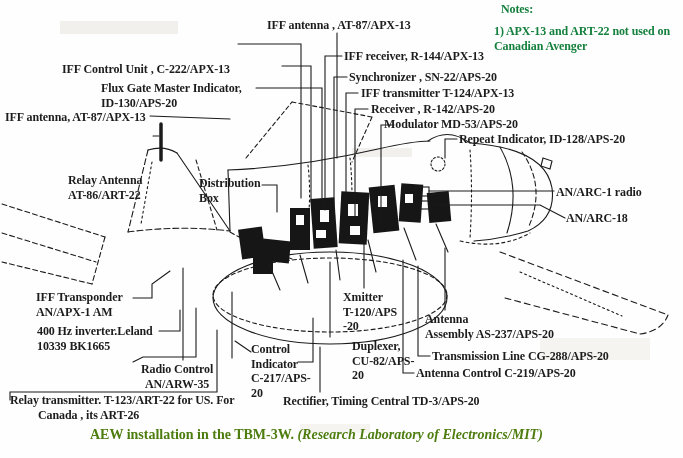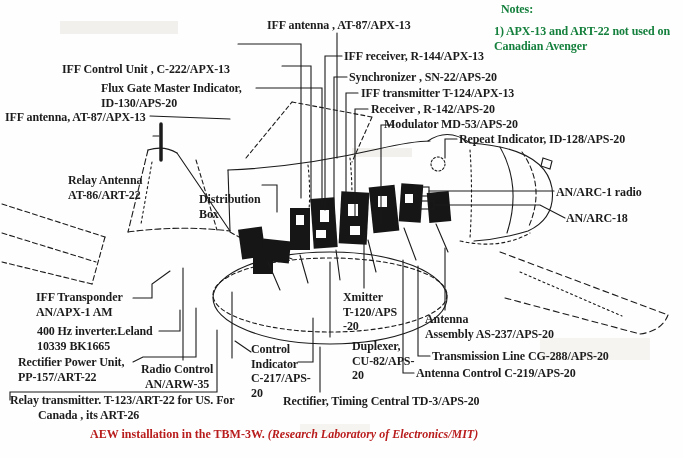--- a/index.html
+++ b/index.html
@@ -16,21 +16,21 @@
   .red{color:#15803d;}
   .ctr{text-align:center;}
   .hang{padding-left:28px;text-indent:-28px;}
   
   #lb-iff-antenna-top{left:267px;top:18px;}
   #lb-iff-control-unit{left:62px;top:38px;margin-top:24px;}
   #lb-control-meter-box{left:110px;top:59px;}
   #lb-flux-gate{left:101px;top:81px;}
   #lb-iff-antenna-left{left:5px;top:110px;}
   #lb-relay-antenna{left:68px;top:129px;margin-top:44px;}
-  #lb-distribution-box{left:199px;top:176px;margin-top:16px;}
+  #lb-distribution-box{left:199px;top:176px;}
   #lb-notes-title{left:501px;top:2px;}
   #lb-notes-body{left:494px;top:24px;}
   #lb-iff-receiver{left:344px;top:49px;}
   #lb-synchronizer{left:349px;top:70px;}
   #lb-iff-transmitter{left:361px;top:86px;}
   #lb-receiver{left:371px;top:102px;}
   #lb-modulator{left:384px;top:117px;}
   #lb-repeat-indicator{left:459px;top:132px;}
   #lb-an-arc1{left:556px;top:185px;text-align:center;}
   #lb-an-arc18{left:566px;top:211px;}
@@ -41,21 +41,21 @@
   #lb-relay-transmitter{left:10px;top:393px;width:250px;}
   #lb-control-indicator{left:251px;top:342px;}
   #lb-xmitter{left:343px;top:290px;}
   #lb-duplexer{left:329px;top:339px;margin-left:23px;}
   #lb-rectifier-timing{left:283px;top:394px;}
   #lb-antenna-assembly{left:425px;top:312px;}
   #lb-transmission-line{left:432px;top:349px;}
   #lb-antenna-control{left:416px;top:366px;}
   .caption{
     position:absolute;left:90px;top:427px;white-space:nowrap;
-    font-weight:bold;font-size:12px;color:#b91c1c;
+    font-weight:bold;font-size:14px;color:#4d7c0f;
   }
   .caption .src{font-style:italic;}
 </style>
 </head>
 <body>
 
 <div class="stage">
 
   <svg class="art" viewBox="0 0 683 458" fill="none" stroke="#1b1b1b" stroke-width="1.1" stroke-linecap="round">
 
@@ -207,22 +207,20 @@
   <div class="lbl" id="lb-receiver">Receiver , R-142/APS-20</div>
   <div class="lbl" id="lb-modulator">Modulator  MD-53/APS-20</div>
   <div class="lbl" id="lb-repeat-indicator">Repeat Indicator, ID-128/APS-20</div>
   <div class="lbl" id="lb-an-arc1">AN/ARC-1 radio</div>
   <div class="lbl" id="lb-an-arc18">AN/ARC-18</div>
 
   <div class="lbl" id="lb-iff-transponder">IFF Transponder
 AN/APX-1 AM</div>
   <div class="lbl" id="lb-inverter">400 Hz inverter.Leland
 10339 BK1665</div>
-  <div class="lbl" id="lb-rectifier-power">Rectifier Power Unit,
-PP-157/ART-22</div>
   <div class="lbl ctr" id="lb-radio-control">Radio Control
 AN/ARW-35</div>
   <div class="lbl hang" id="lb-relay-transmitter">Relay transmitter. T-123/ART-22 for US. For
 Canada , its ART-26</div>
 
   <div class="lbl" id="lb-control-indicator">Control
 Indicator
 C-217/APS-
 20</div>
   <div class="lbl" id="lb-xmitter">Xmitter

